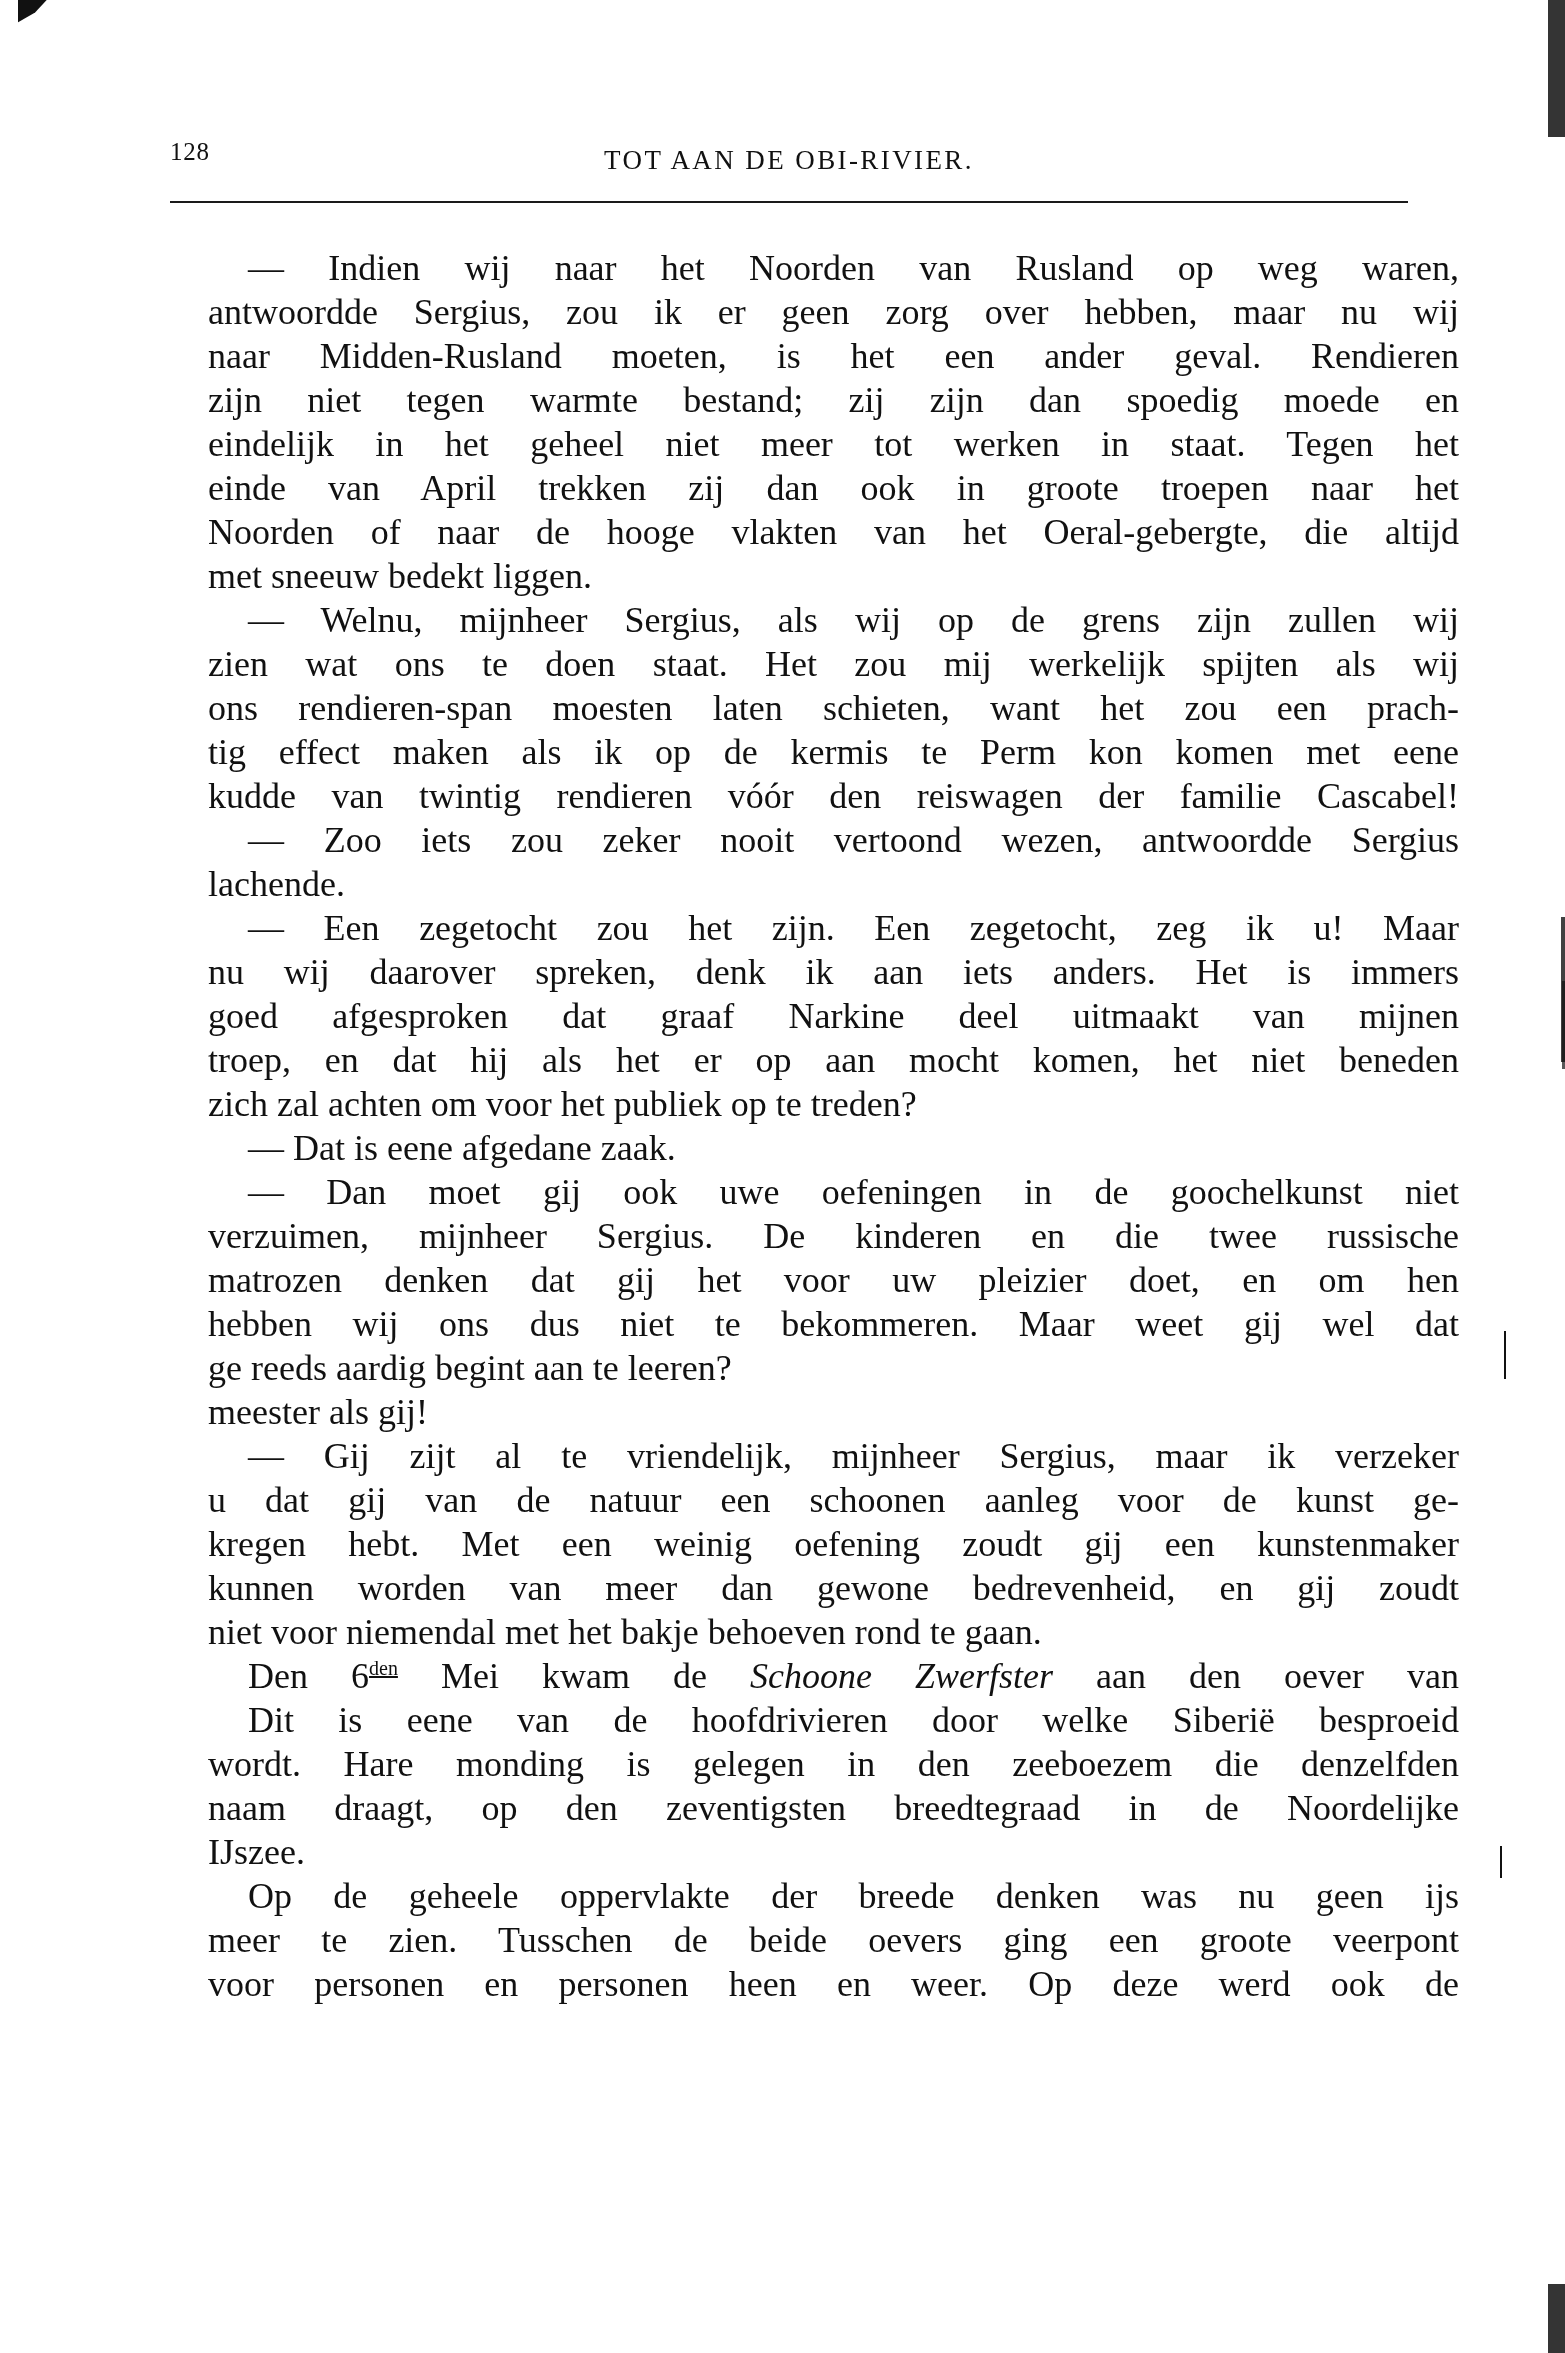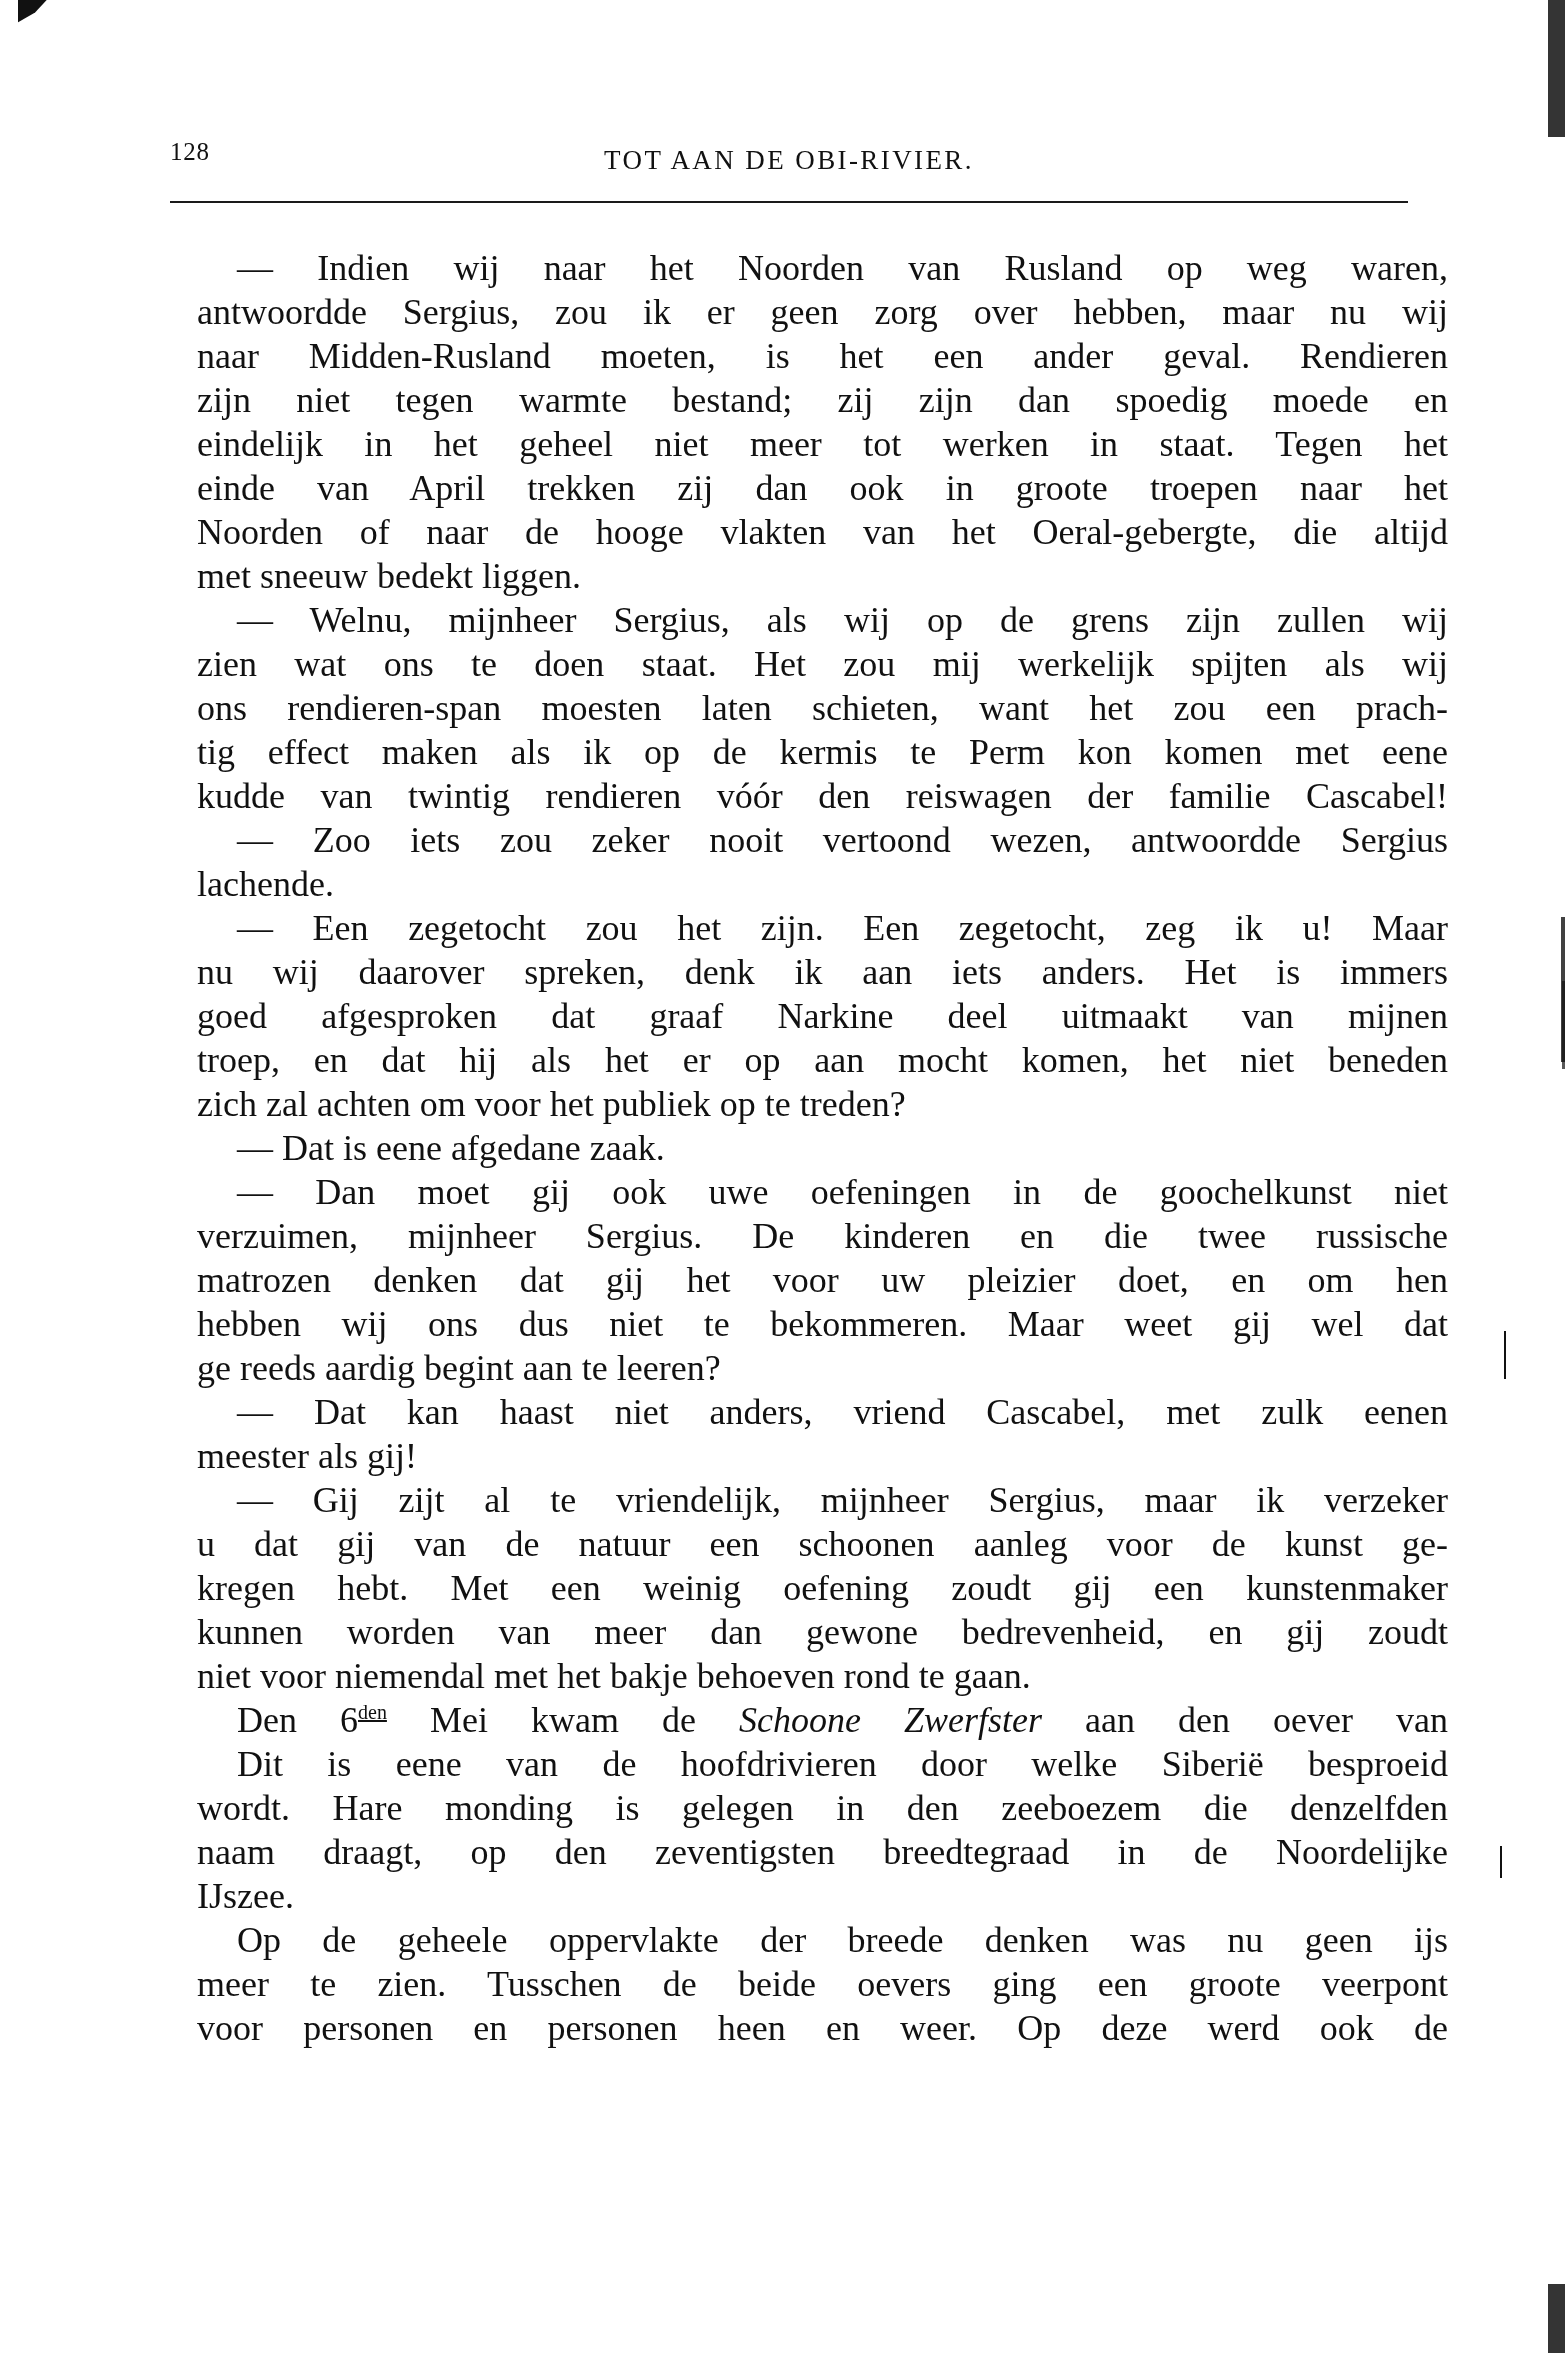--- a/index.html
+++ b/index.html
@@ -37,21 +37,21 @@
   .header-rule {
     position: absolute;
     left: 170px;
     top: 201px;
     width: 1238px;
     height: 2.4px;
     background: #1a1a1a;
   }
   .text-block {
     position: absolute;
-    left: 197px;
+    left: 208px;
     top: 246px;
     width: 1251px;
   }
   .line {
     display: block;
     height: 44px;
     line-height: 44px;
     font-size: 36px;
     white-space: nowrap;
     text-align: justify;
@@ -120,21 +120,20 @@
   <span class="line">nu wij daarover spreken, denk ik aan iets anders. Het is immers</span>
   <span class="line">goed afgesproken dat graaf Narkine deel uitmaakt van mijnen</span>
   <span class="line">troep, en dat hij als het er op aan mocht komen, het niet beneden</span>
   <span class="line last">zich zal achten om voor het publiek op te treden?</span>
   <span class="line indent last">— Dat is eene afgedane zaak.</span>
   <span class="line indent">— Dan moet gij ook uwe oefeningen in de goochelkunst niet</span>
   <span class="line">verzuimen, mijnheer Sergius. De kinderen en die twee russische</span>
   <span class="line">matrozen denken dat gij het voor uw pleizier doet, en om hen</span>
   <span class="line">hebben wij ons dus niet te bekommeren. Maar weet gij wel dat</span>
   <span class="line last">ge reeds aardig begint aan te leeren?</span>
-  <span class="line indent">— Dat kan haast niet anders, vriend Cascabel, met zulk eenen</span>
   <span class="line last">meester als gij!</span>
   <span class="line indent">— Gij zijt al te vriendelijk, mijnheer Sergius, maar ik verzeker</span>
   <span class="line">u dat gij van de natuur een schoonen aanleg voor de kunst ge-</span>
   <span class="line">kregen hebt. Met een weinig oefening zoudt gij een kunstenmaker</span>
   <span class="line">kunnen worden van meer dan gewone bedrevenheid, en gij zoudt</span>
   <span class="line last">niet voor niemendal met het bakje behoeven rond te gaan.</span>
   <span class="line indent"><span>Den 6</span><sup class="ord">den</sup><span> Mei kwam de </span><em>Schoone Zwerfster</em><span> aan den oever van</span></span>
   <span class="line indent">Dit is eene van de hoofdrivieren door welke Siberië besproeid</span>
   <span class="line">wordt. Hare monding is gelegen in den zeeboezem die denzelfden</span>
   <span class="line">naam draagt, op den zeventigsten breedtegraad in de Noordelijke</span>

